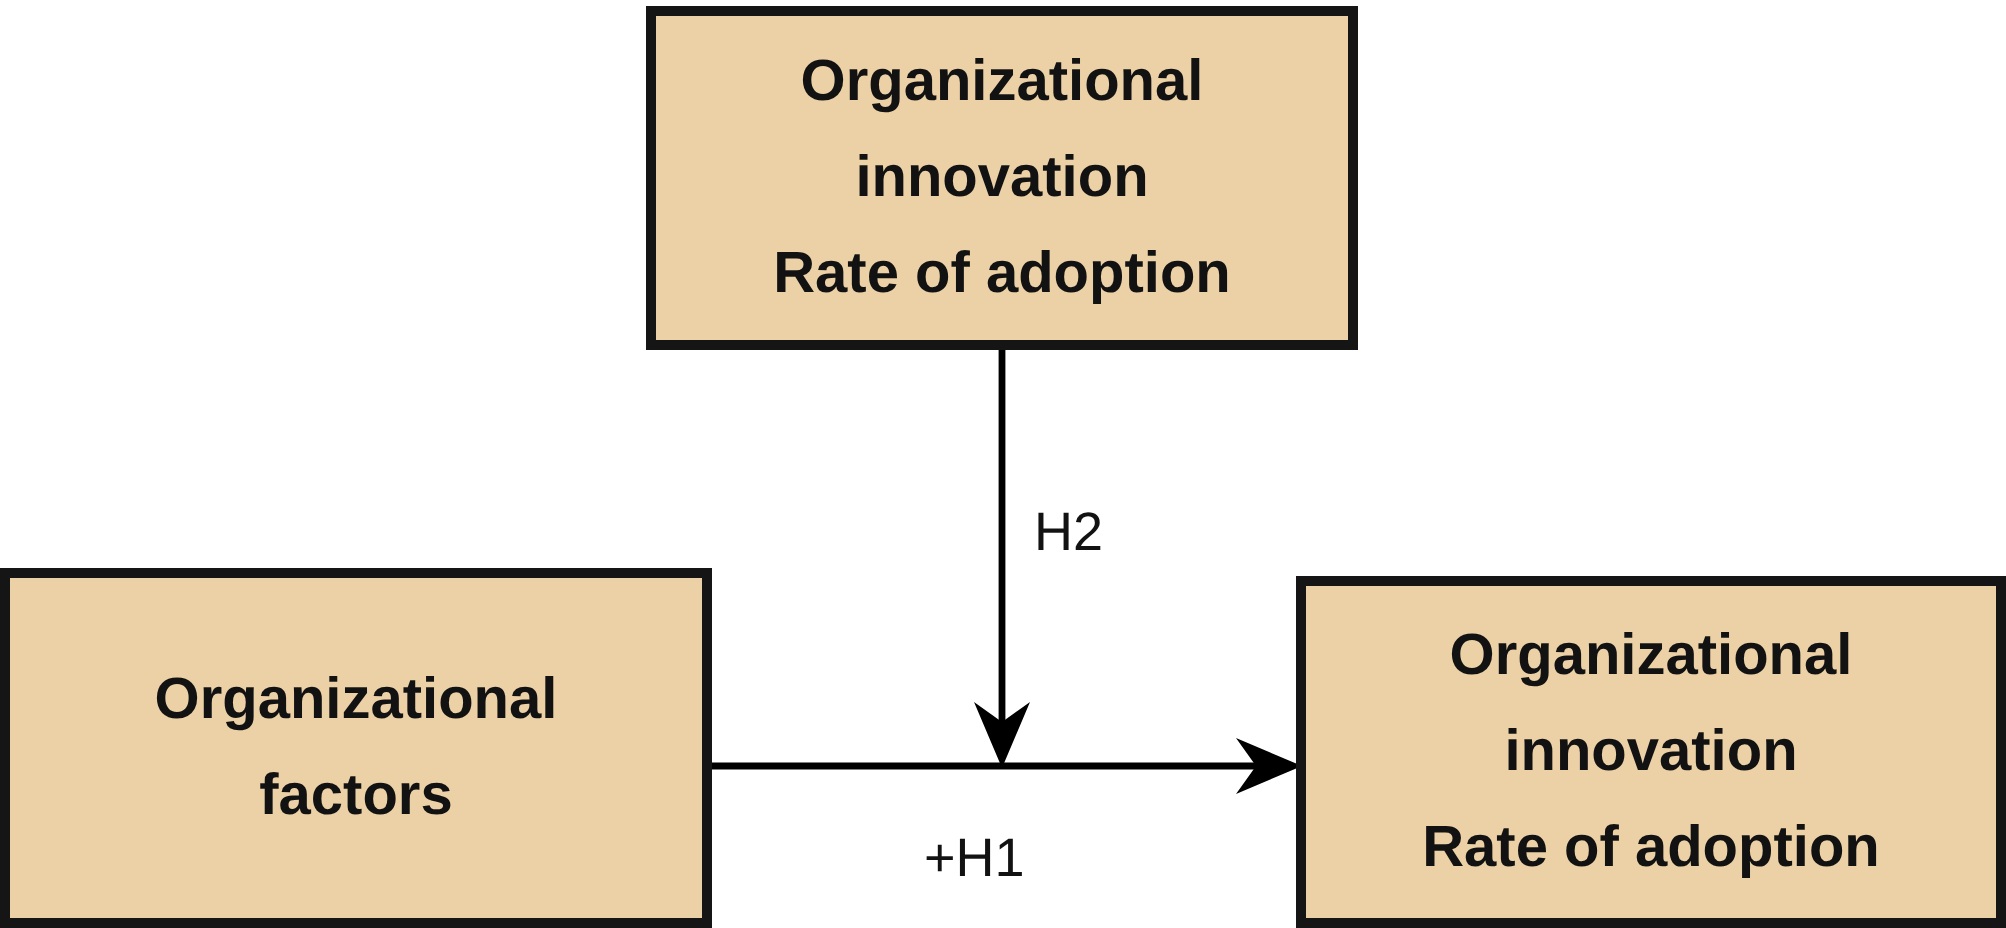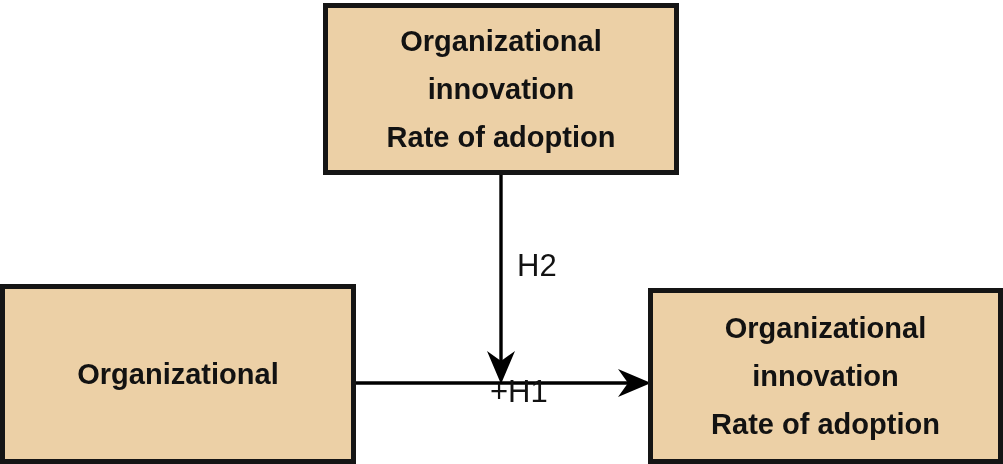--- a/index.html
+++ b/index.html
@@ -58,32 +58,31 @@
     line-height: 48px;
     white-space: nowrap;
     font-weight: bold;
   }
   .box .line.bold {
     font-weight: 700;
   }
   .edge-label {
     position: absolute;
     color: #121212;
-    font-size: 31px;
+    font-size: 27px;
     line-height: 34px;
     white-space: nowrap;
   }
   .edge-label-h2 {
     left: 517px;
     top: 249px;
   }
   .edge-label-h1 {
     left: 462px;
-    top: 375px;
-    margin-left: 28px;
+    top: 412px;
   }
 </style>
 </head>
 <body>
 
 <div class="canvas">
 
   <svg class="arrows" viewBox="0 0 1003 464" xmlns="http://www.w3.org/2000/svg">
 
     <g>
@@ -98,20 +97,21 @@
   </svg>
 
   <div class="box box-top">
     <div class="line bold">Organizational</div>
     <div class="line bold">innovation</div>
     <div class="line">Rate of adoption</div>
   </div>
 
   <div class="box box-left">
     <div class="line bold">Organizational</div>
+    <div class="line bold">factors</div>
   </div>
 
   <div class="box box-right">
     <div class="line bold">Organizational</div>
     <div class="line bold">innovation</div>
     <div class="line">Rate of adoption</div>
   </div>
 
   <div class="edge-label edge-label-h2">H2</div>
 

